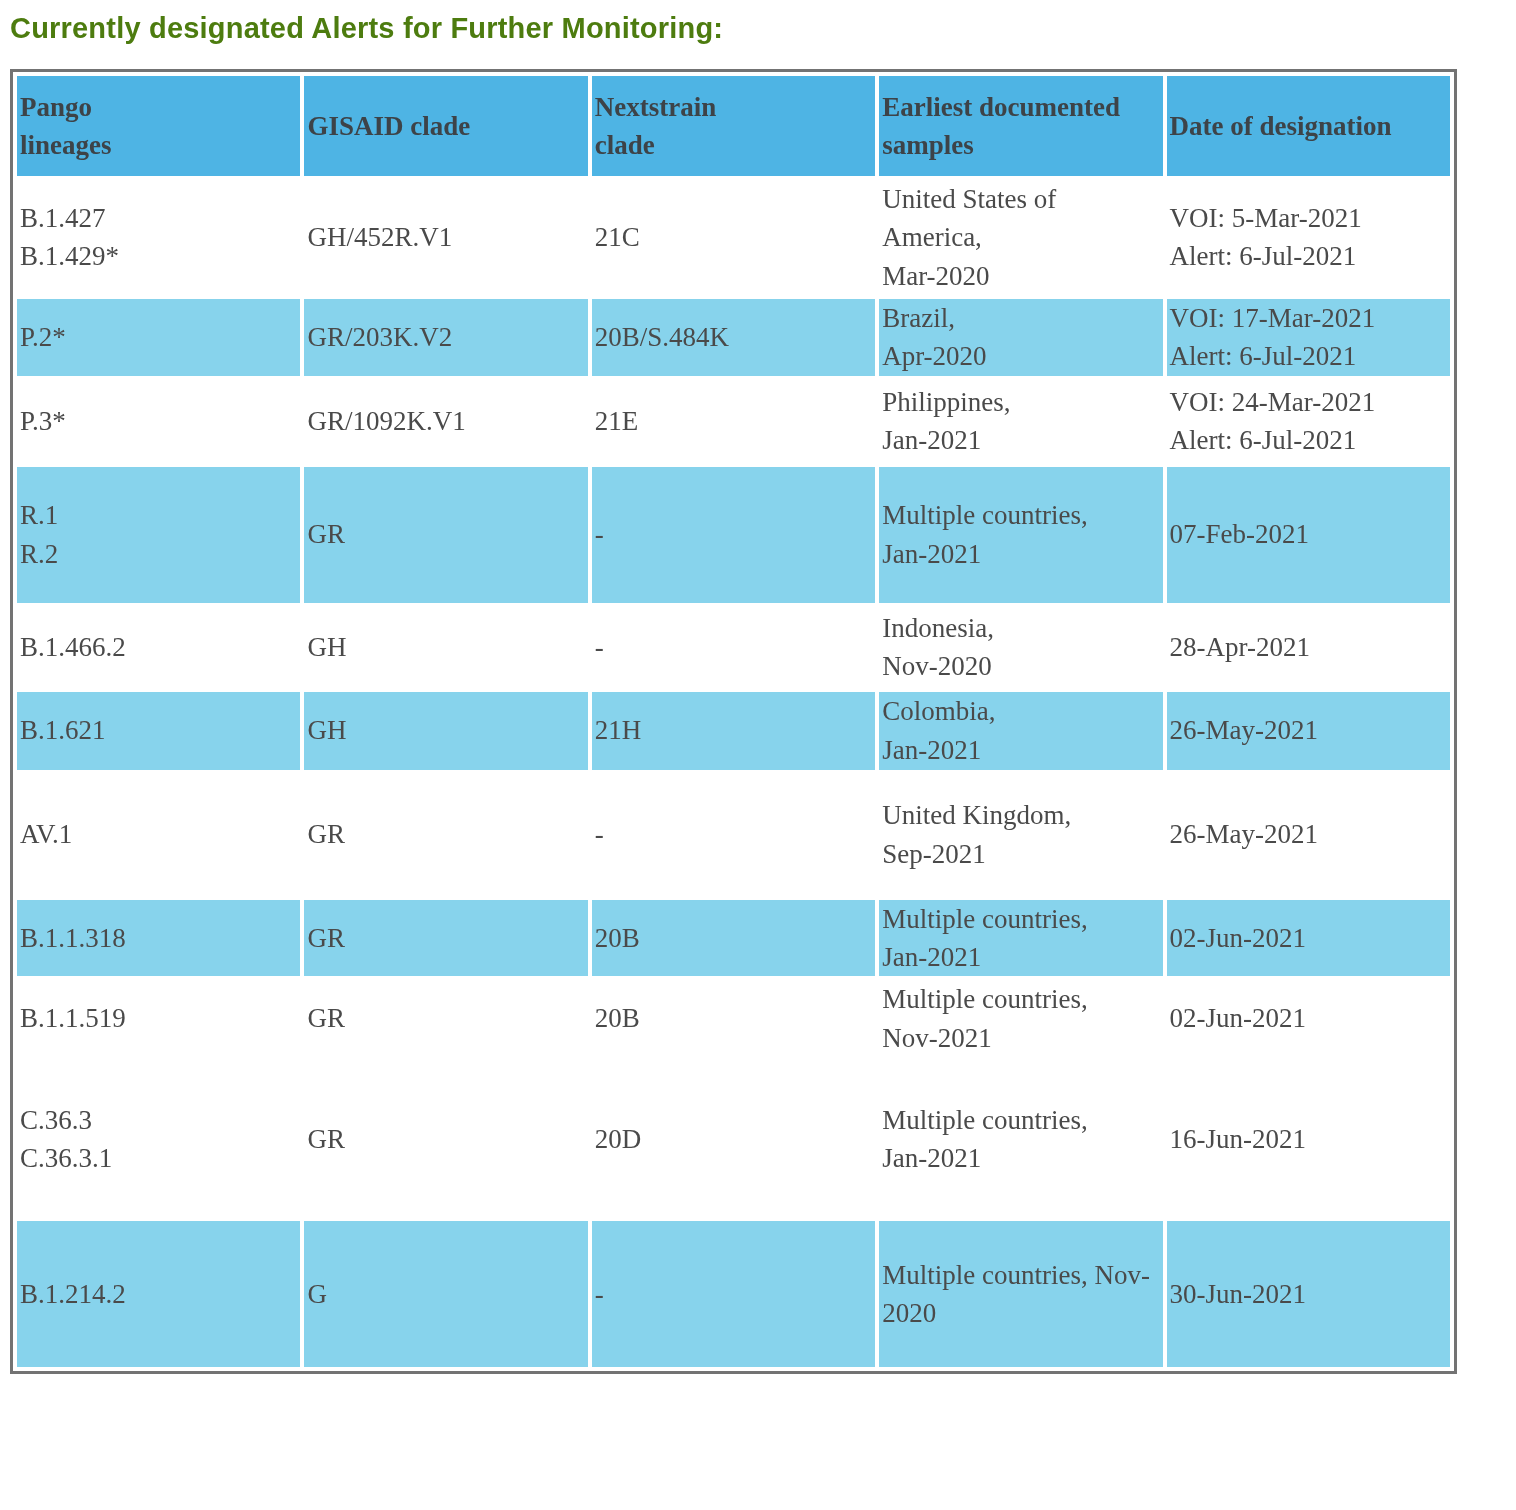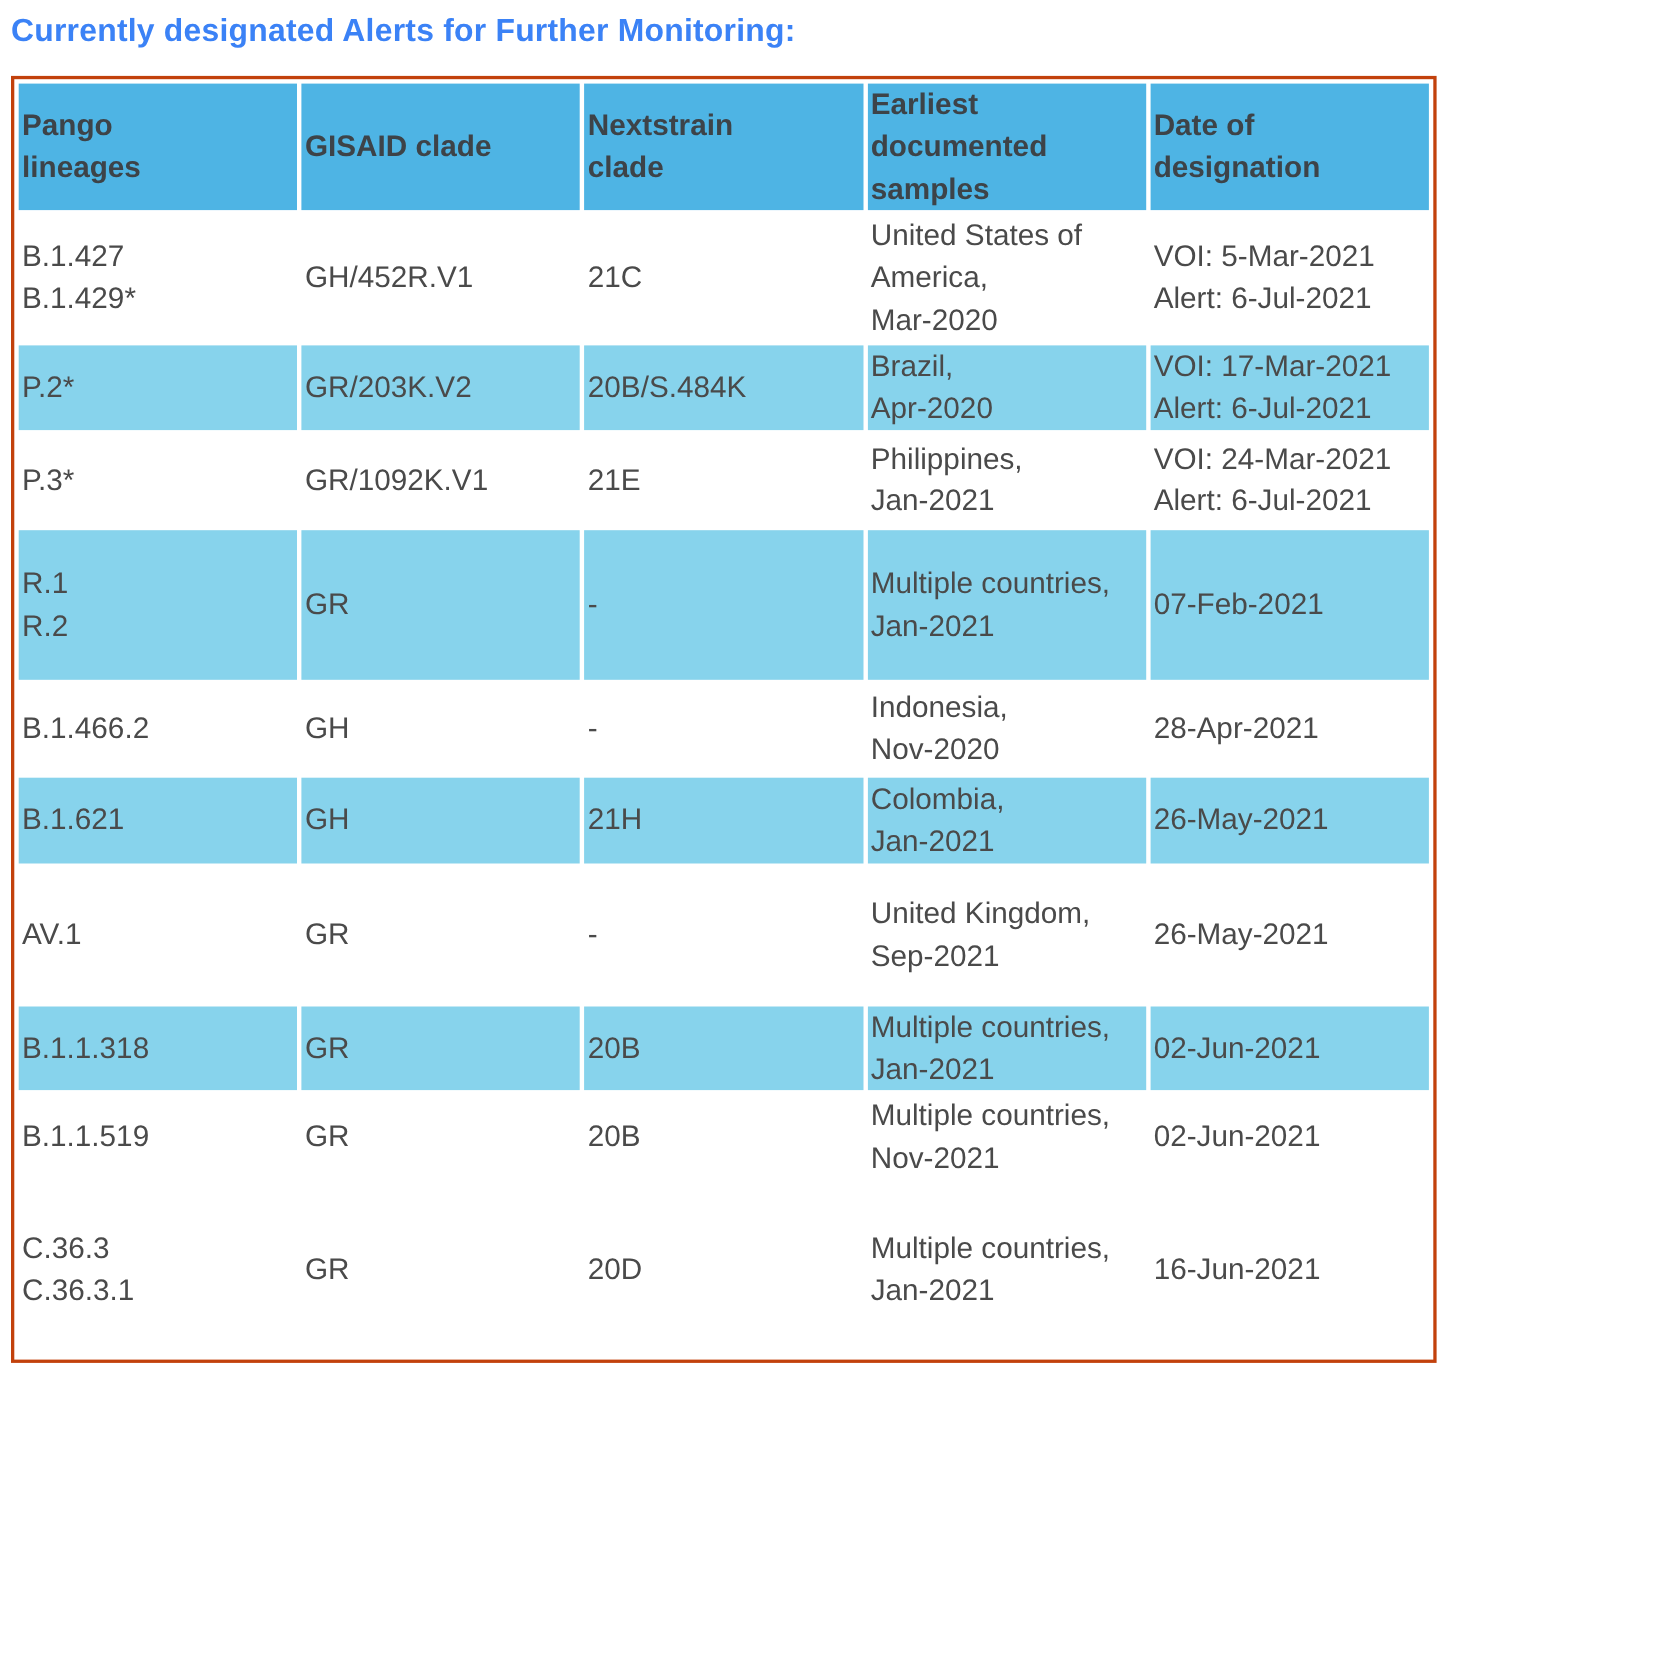--- a/index.html
+++ b/index.html
@@ -11,31 +11,32 @@
     font-family: "Liberation Sans", sans-serif;
   }
   .page {
     position: relative;
     width: 1496px;
     padding: 6px 10px 0 10px;
   }
   .page-title {
     font-size: 29px;
     font-weight: bold;
-    color: #3b82f6;
+    color: #4d7c0f;
     margin: 6px 0 24px 0;
     letter-spacing: 0.2px;
   }
   table.alerts {
-    width: 1296px;
-    border: 3px solid #c2410c;
+    width: 1447px;
+    border: 3px solid #737373;
     border-collapse: separate;
     border-spacing: 4px;
     table-layout: fixed;
     background: #ffffff;
+    font-family: Liberation Serif, serif;
   }
   th, td {
     width: 20%;
     text-align: left;
     vertical-align: middle;
     white-space: pre-line;
     font-size: 27px;
     line-height: 1.42;
     padding: 0 8px 0 3px;
     overflow: visible;
@@ -175,17 +176,24 @@
       <tr style="height:156px">
         <td>C.36.3
 C.36.3.1</td>
         <td>GR</td>
         <td>20D</td>
         <td>Multiple countries,
 Jan-2021</td>
         <td>16-Jun-2021</td>
       </tr>
 
+      <tr class="alt" style="height:146px">
+        <td>B.1.214.2</td>
+        <td>G</td>
+        <td>-</td>
+        <td>Multiple countries, Nov-2020</td>
+        <td>30-Jun-2021</td>
+      </tr>
 
     </tbody>
   </table>
 
 </div>
 
 </body></html>

